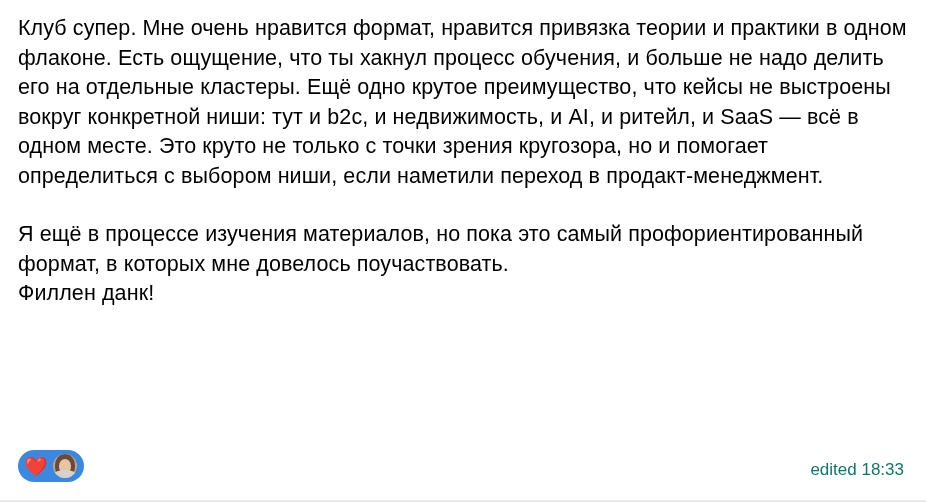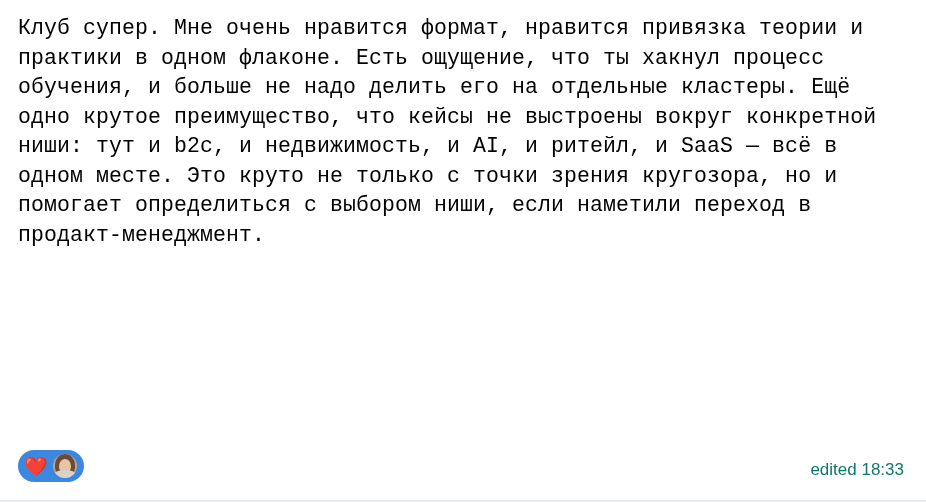--- a/index.html
+++ b/index.html
@@ -21,21 +21,20 @@
     padding: 14px 18px 0 18px;
     background: #ffffff;
   }
   .message-text {
     font-size: 21.5px;
     line-height: 29.5px;
     color: #000000;
     letter-spacing: 0.1px;
     white-space: pre-wrap;
     max-width: 890px;
-    font-family: Liberation Mono, monospace;
   }
   .paragraph-gap {
     height: 29px;
   }
   .reactions-row {
     position: absolute;
     left: 18px;
     bottom: 20px;
     display: flex;
     align-items: center;
@@ -120,20 +119,22 @@
 </style>
 </head>
 <body>
 
 <div class="message-bubble">
 
   <div class="message-text">Клуб супер. Мне очень нравится формат, нравится привязка теории и практики в одном флаконе. Есть ощущение, что ты хакнул процесс обучения, и больше не надо делить его на отдельные кластеры. Ещё одно крутое преимущество, что кейсы не выстроены вокруг конкретной ниши: тут и b2c, и недвижимость, и AI, и ритейл, и SaaS — всё в одном месте. Это круто не только с точки зрения кругозора, но и помогает определиться с выбором ниши, если наметили переход в продакт-менеджмент.</div>
 
   <div class="paragraph-gap"></div>
 
+  <div class="message-text">Я ещё в процессе изучения материалов, но пока это самый профориентированный формат, в которых мне довелось поучаствовать.
+Филлен данк!</div>
 
   <div class="reactions-row">
     <div class="reaction-chip">
       <span class="reaction-emoji">❤️</span>
       <span class="reaction-avatar">
         <span class="hair"></span>
         <span class="face"></span>
         <span class="shoulders"></span>
       </span>
     </div>

